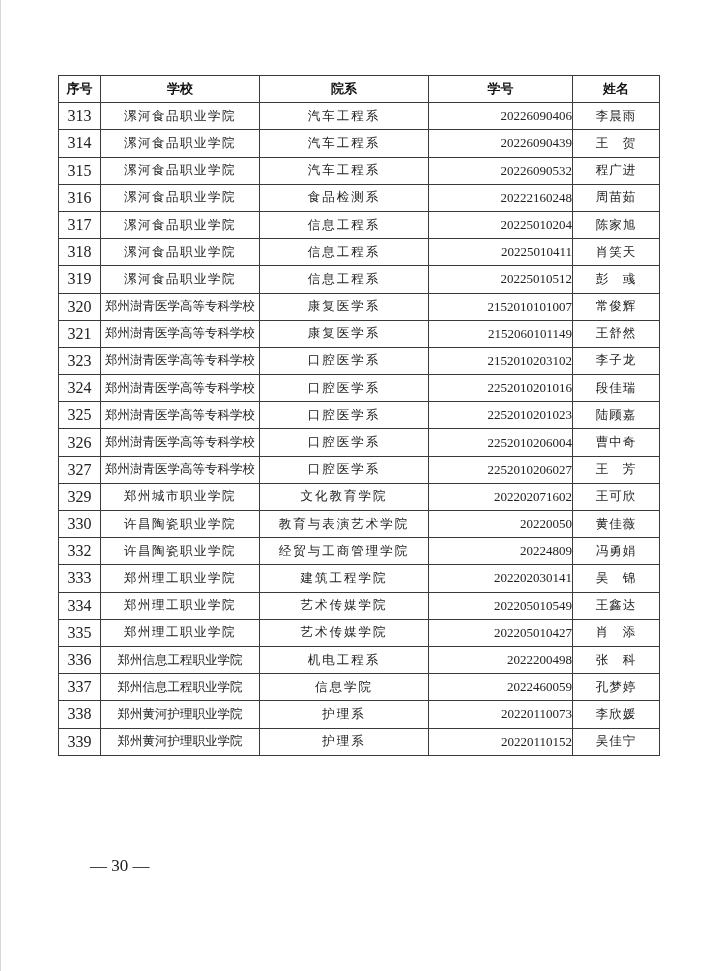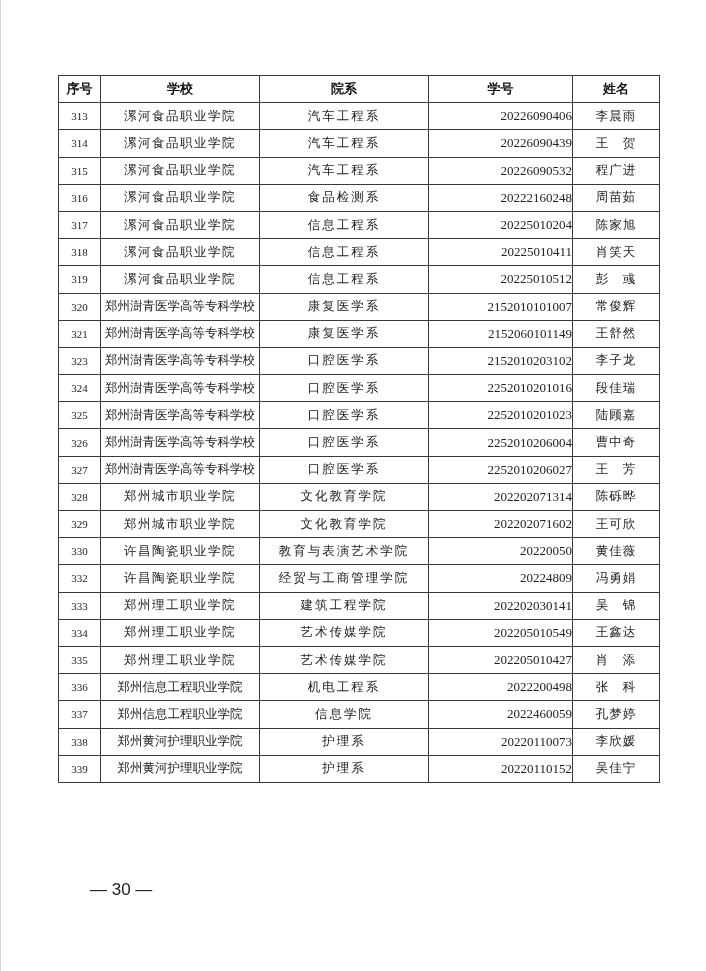--- a/index.html
+++ b/index.html
@@ -27,30 +27,30 @@
     font-size:12.5px;
     white-space:nowrap;
     overflow:hidden;
   }
   table.roster th {
     font-family: "DejaVu Sans", "Liberation Sans", sans-serif;
     font-weight:bold;
     font-size:13px;
     color:#111;
   }
-  table.roster td.num { font-family:"Liberation Serif", "DejaVu Serif", serif; font-size:11px; }
+  table.roster td.num { font-family:"Liberation Serif", "DejaVu Serif", serif; font-size:16px; }
   table.roster td.sid { font-family:Liberation Serif, serif; font-size:13px;text-align:right; }
   table.roster td.cn { letter-spacing:2px; }
   table.roster td.school { letter-spacing:1.5px; }
   table.roster td.school.long { letter-spacing:0; font-size:12.5px; }
   table.roster td.name { letter-spacing:1px; }
   .footer {
     position:absolute; left:90px; top:856px;
-    font-family:Liberation Sans, sans-serif;
-    font-size:17px; color:#222;margin-top:24px;
+    font-family:Liberation Serif, serif;
+    font-size:17px; color:#222;
   }
 </style>
 </head>
 <body>
 
 <div class="page-edge"></div>
 
 <table class="roster">
   <colgroup>
     <col style="width:42px">
@@ -161,27 +161,20 @@
         <td class="name">曹中奇</td>
       </tr>
       <tr>
         <td class="num">327</td>
         <td class="school long">郑州澍青医学高等专科学校</td>
         <td class="cn">口腔医学系</td>
         <td class="sid">2252010206027</td>
         <td class="name">王　芳</td>
       </tr>
       <tr>
-        <td class="num">328</td>
-        <td class="school cn">郑州城市职业学院</td>
-        <td class="cn">文化教育学院</td>
-        <td class="sid">202202071314</td>
-        <td class="name">陈砾晔</td>
-      </tr>
-      <tr>
         <td class="num">329</td>
         <td class="school cn">郑州城市职业学院</td>
         <td class="cn">文化教育学院</td>
         <td class="sid">202202071602</td>
         <td class="name">王可欣</td>
       </tr>
       <tr>
         <td class="num">330</td>
         <td class="school cn">许昌陶瓷职业学院</td>
         <td class="cn">教育与表演艺术学院</td>

